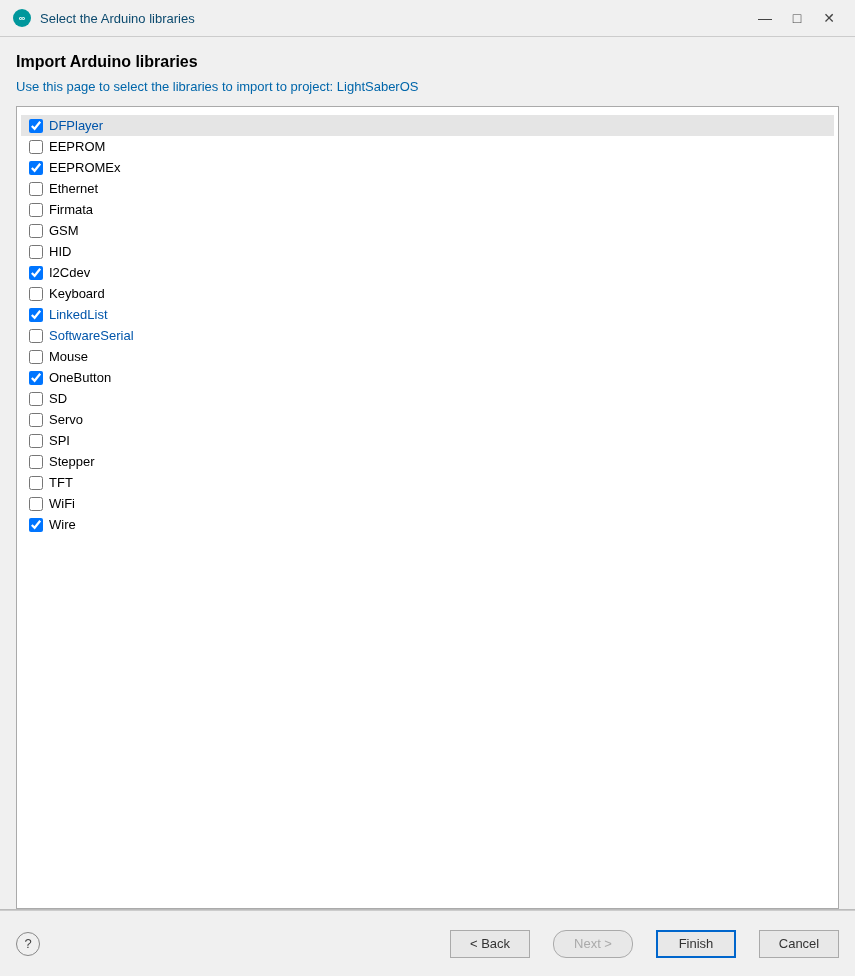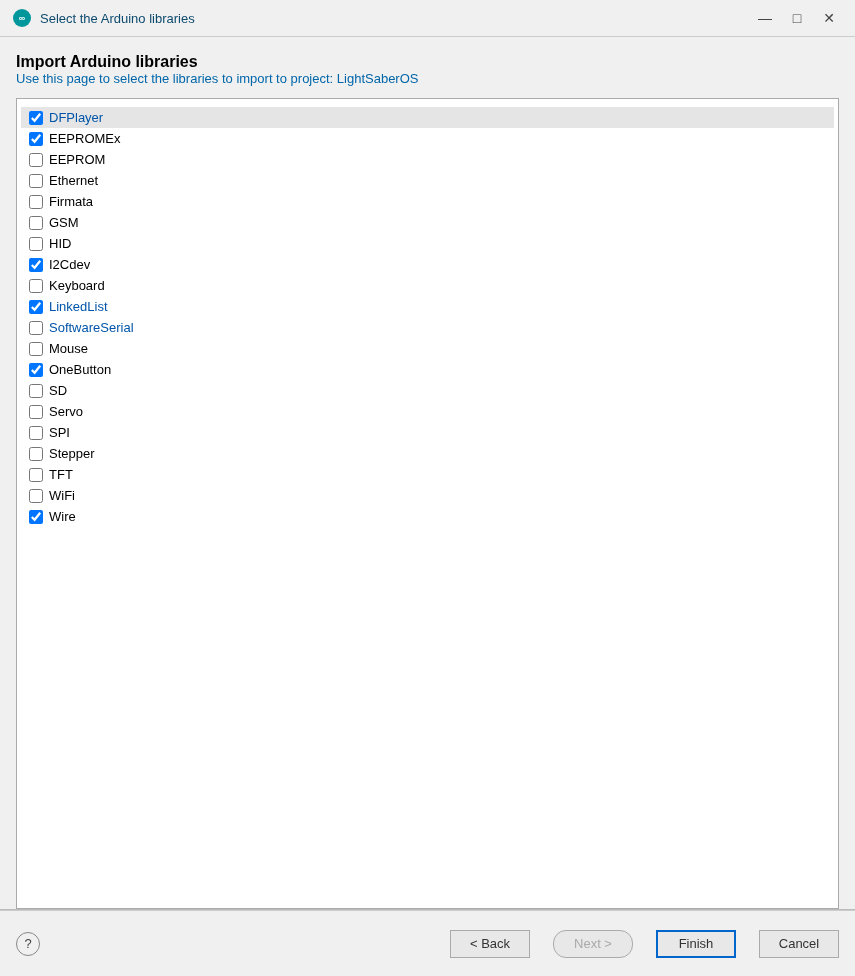--- a/index.html
+++ b/index.html
@@ -66,20 +66,21 @@
       flex-direction: column;
       padding: 16px 16px 0 16px;
       background: #f0f0f0;
       overflow: hidden;
     }
 
     .page-title {
       font-size: 16px;
       font-weight: bold;
       color: #000;
+      margin-bottom: 8px;
     }
 
     .page-description {
       font-size: 13px;
       color: #0066aa;
       margin-bottom: 12px;
     }
 
     
     .list-container {
@@ -220,26 +221,26 @@
   <div class="page-title">Import Arduino libraries</div>
   <div class="page-description">Use this page to select the libraries to import to project: LightSaberOS</div>
 
   <div class="list-container" id="library-list">
 
   <div class="list-item selected">
         <input type="checkbox" checked="" style="">
         <span class="list-item-label highlighted">DFPlayer</span>
       </div>
       <div class="list-item">
+        <input type="checkbox" style="">
+        <span class="list-item-label">EEPROM</span>
+      </div>
+      <div class="list-item">
         <input type="checkbox" checked="" style="">
         <span class="list-item-label">EEPROMEx</span>
-      </div>
-      <div class="list-item">
-        <input type="checkbox" style="">
-        <span class="list-item-label">EEPROM</span>
       </div>
       <div class="list-item">
         <input type="checkbox" style="">
         <span class="list-item-label">Ethernet</span>
       </div>
       <div class="list-item">
         <input type="checkbox" style="">
         <span class="list-item-label">Firmata</span>
       </div>
       <div class="list-item">

